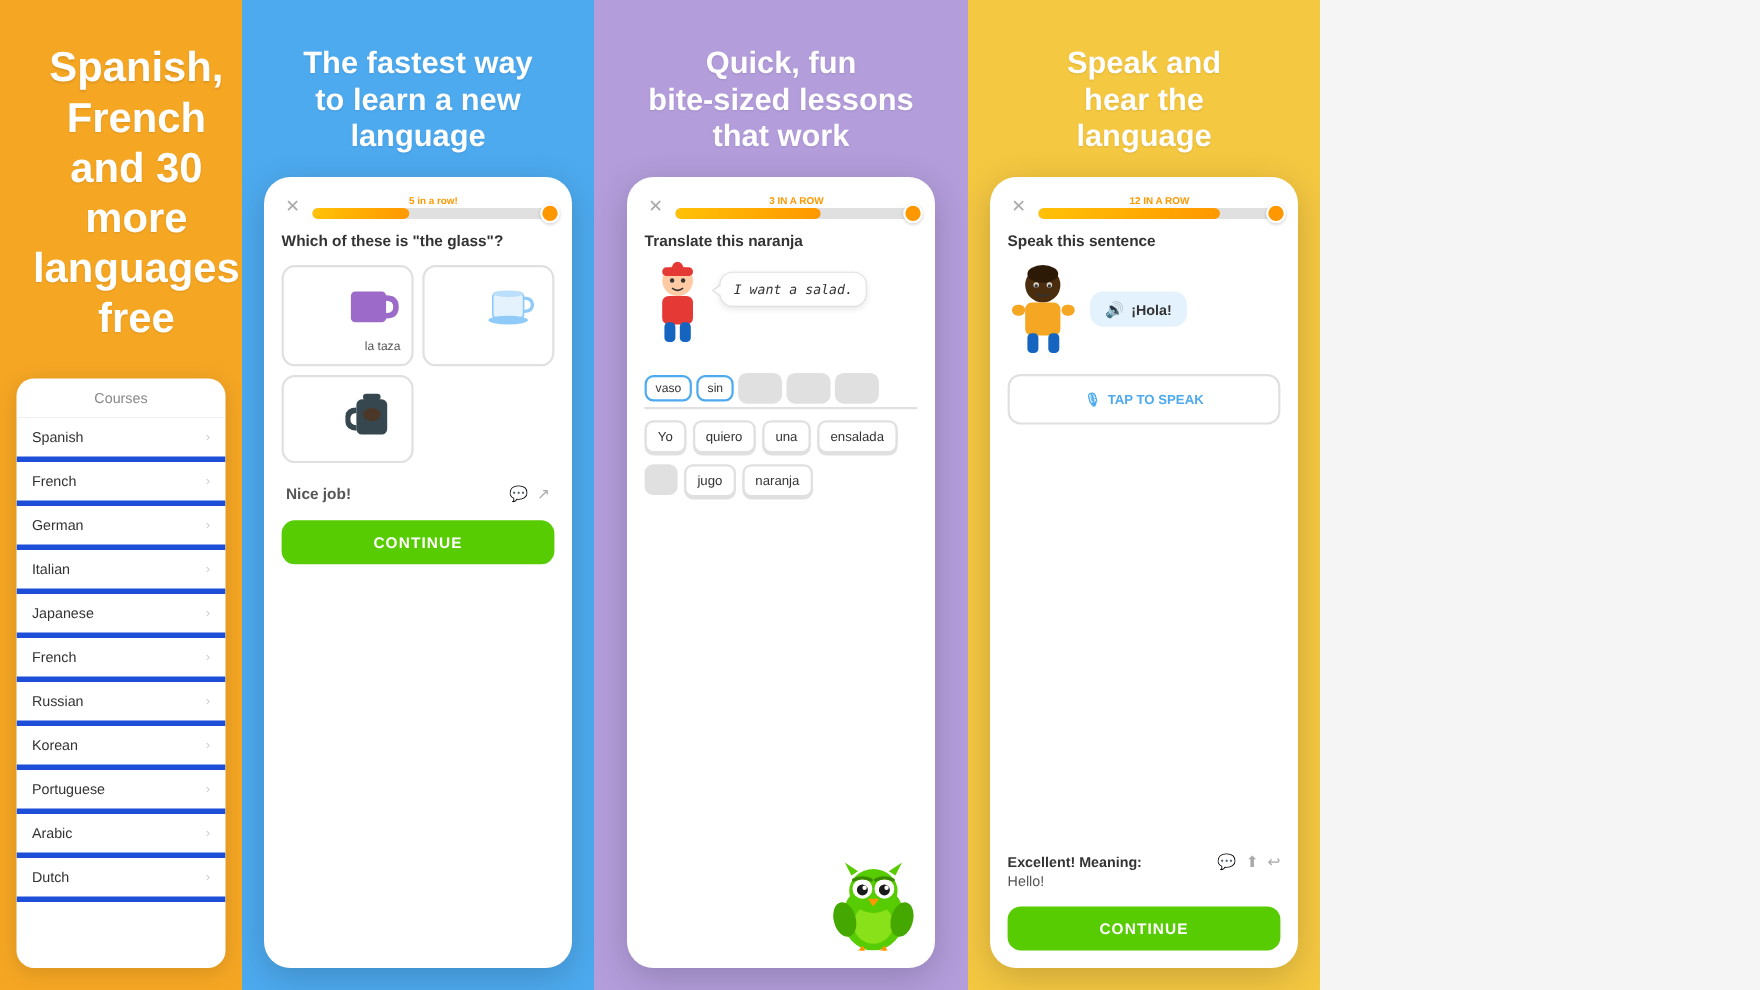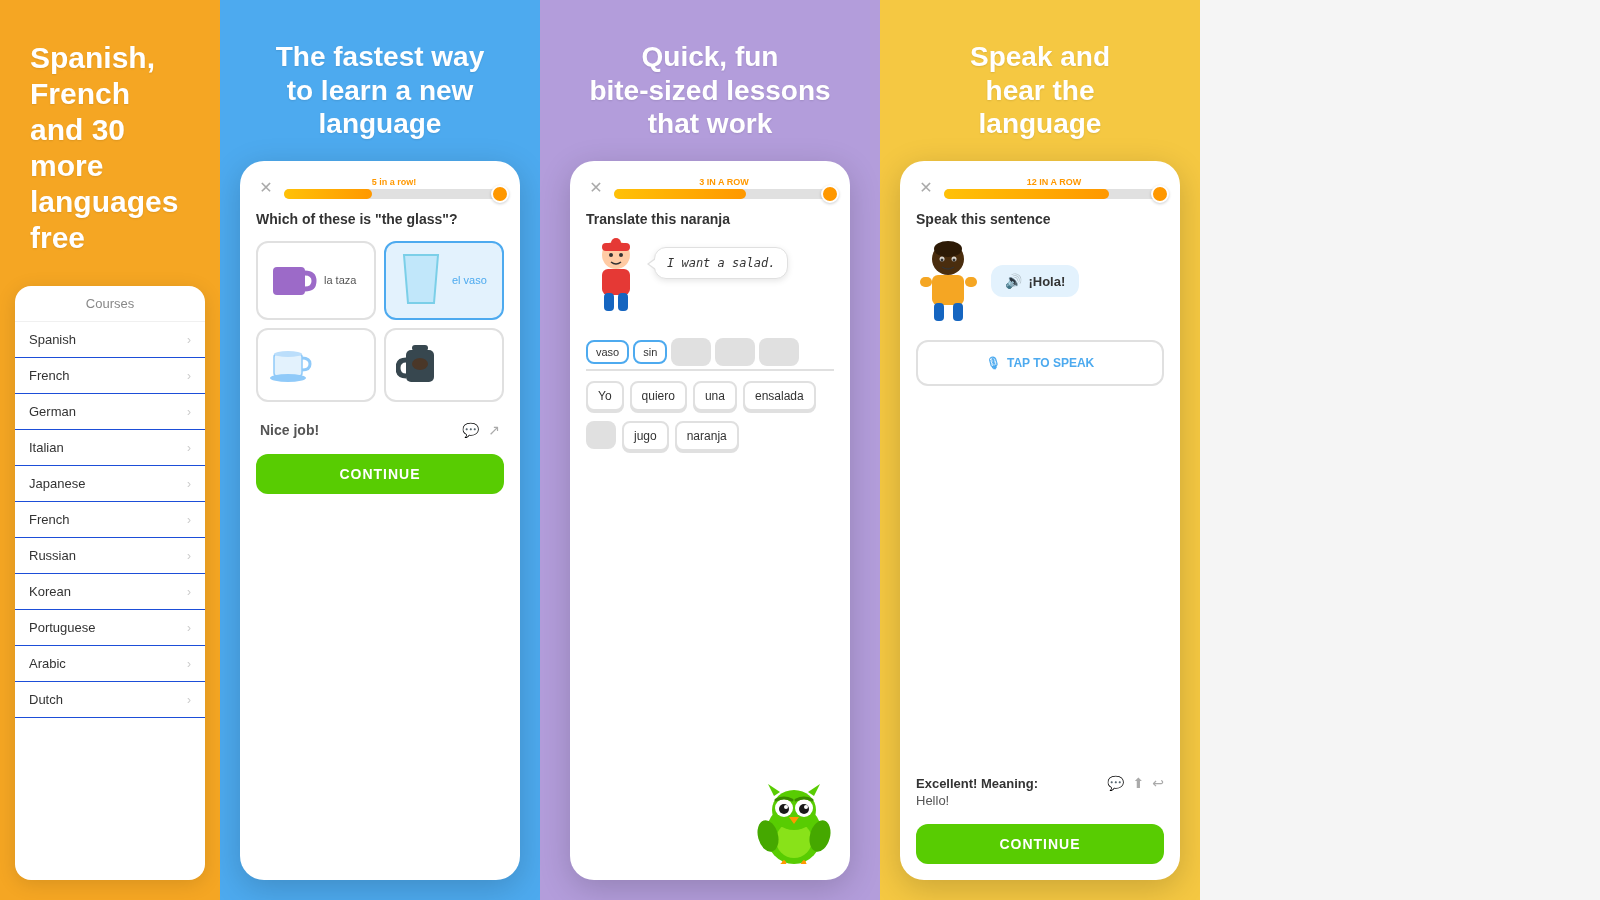--- a/index.html
+++ b/index.html
@@ -44,22 +44,22 @@
       color: white;
       font-size: 28px;
       font-weight: 800;
       text-align: center;
       line-height: 1.2;
       margin-bottom: 20px;
       text-shadow: 0 1px 2px rgba(0,0,0,0.1);
     }
 
     .panel-orange .panel-title {
-      font-size: 30px;
-      text-align: left;
+      font-size: 38px;
+      text-align: center;
       align-self: flex-start;
       padding-left: 10px;
     }
 
     
     .phone-mockup {
       background: white;
       border-radius: 24px;
       padding: 16px;
       width: 280px;
@@ -148,21 +148,21 @@
       color: #888;
       padding: 10px;
       border-bottom: 1px solid #f0f0f0;
     }
 
     .course-item {
       display: flex;
       align-items: center;
       justify-content: space-between;
       padding: 10px 14px;
-      border-bottom: 1px solid #1d4ed8;
+      border-bottom: 5px solid #1d4ed8;
       font-size: 13px;
       color: #333;
       font-weight: 500;
     }
 
     .course-chevron {
       color: #ccc;
       font-size: 12px;
     }
 
@@ -181,22 +181,22 @@
       margin-bottom: 12px;
     }
 
     .quiz-item {
       border: 2px solid #e0e0e0;
       border-radius: 12px;
       padding: 10px;
       text-align: center;
       cursor: pointer;
       display: flex;
-      flex-direction: row;
-      align-items: center;
+      flex-direction: column;
+      align-items: flex-end;
       gap: 6px;
     }
 
     .quiz-item.selected {
       border-color: #4DAAEF;
       background: #E3F2FD;
     }
 
     .quiz-item-label {
       font-size: 11px;
@@ -466,27 +466,20 @@
     <div class="quiz-grid">
 
       <div class="quiz-item">
         <svg width="50" height="50" viewBox="0 0 50 50">
           <rect x="5" y="12" width="32" height="28" rx="4" fill="#9C6AC8"></rect>
           <path d="M37 18 Q46 18 46 26 Q46 34 37 34" stroke="#9C6AC8" stroke-width="5" fill="none" stroke-linecap="round"></path>
         </svg>
         <span class="quiz-item-label">la taza</span>
       </div>
 
-      <div class="quiz-item selected">
-        <svg width="50" height="55" viewBox="0 0 50 55">
-          <polygon points="8,2 42,2 38,50 12,50" fill="#B8E4F9" opacity="0.8"></polygon>
-          <polygon points="8,2 42,2 38,50 12,50" fill="none" stroke="#7BCFE8" stroke-width="2"></polygon>
-        </svg>
-        <span class="quiz-item-label">el vaso</span>
-      </div>
 
       <div class="quiz-item">
         <svg width="50" height="50" viewBox="0 0 50 50">
           <rect x="6" y="14" width="28" height="22" rx="3" fill="#E3F2FD" stroke="#90CAF9" stroke-width="1.5"></rect>
           <path d="M34 18 Q42 18 42 24 Q42 30 34 30" stroke="#90CAF9" stroke-width="3" fill="none"></path>
           <ellipse cx="20" cy="38" rx="18" ry="4" fill="#90CAF9"></ellipse>
           <rect x="4" y="36" width="32" height="4" rx="2" fill="#90CAF9"></rect>
           <ellipse cx="20" cy="14" rx="14" ry="3" fill="#bbdefb"></ellipse>
         </svg>
         <span class="quiz-item-label"></span>

